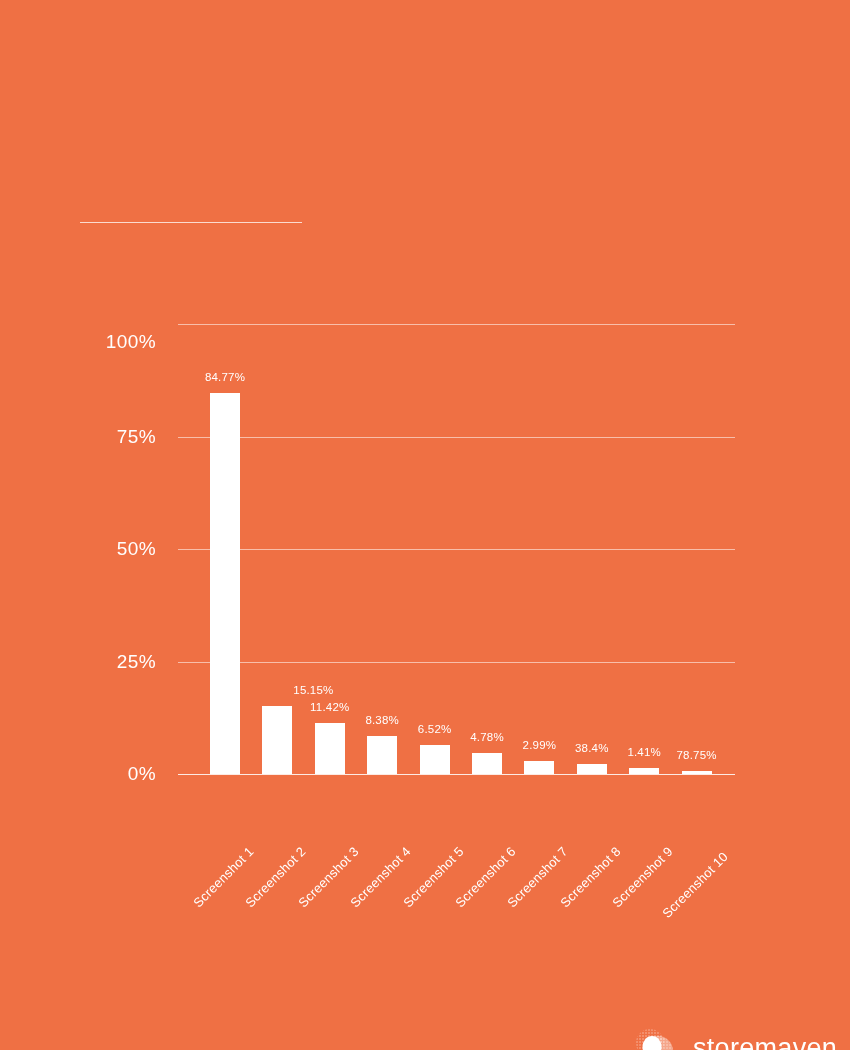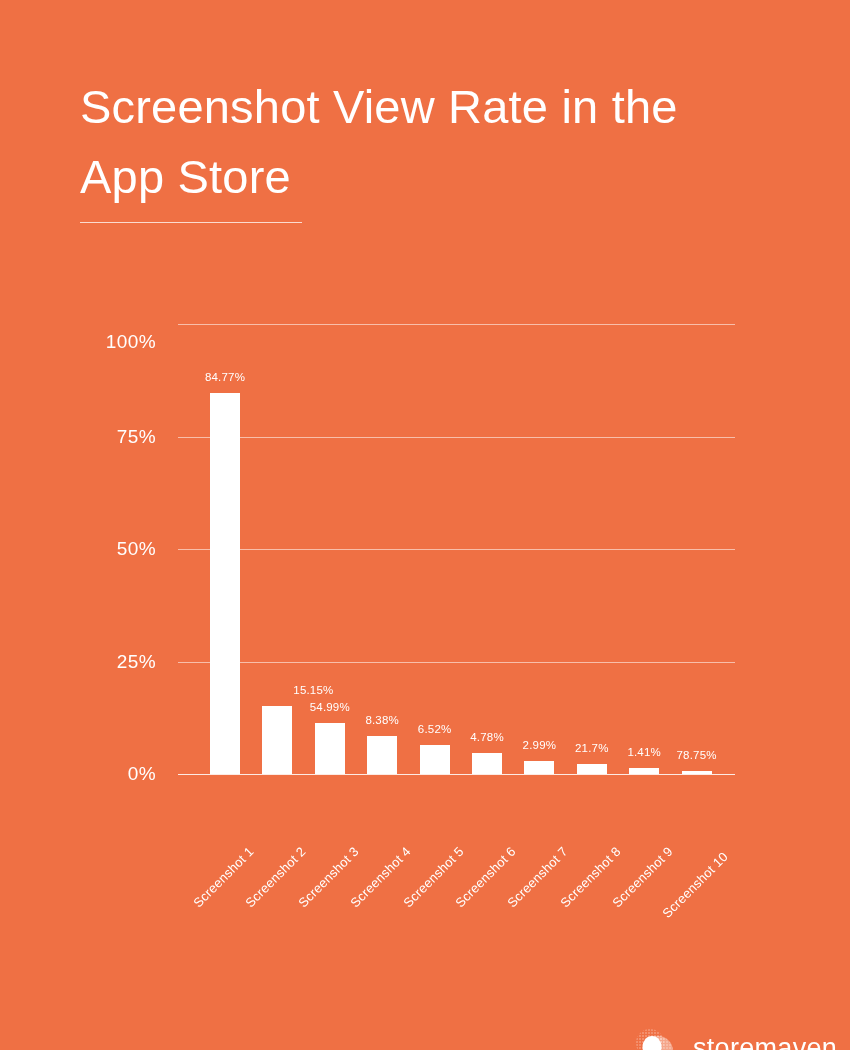--- a/index.html
+++ b/index.html
@@ -160,24 +160,20 @@
     color: #ffffff;
     letter-spacing: 0.3px;
     line-height: 1;
   }
 </style>
 </head>
 <body>
 
 <div id="poster">
 
-  <div id="title-block">
-    <div class="title-line">Screenshot View Rate in the</div>
-    <div class="title-line">App Store</div>
-  </div>
   <div id="title-rule"></div>
 
   <div id="chart">
     <div id="plot">
       <div id="gridlines">
           <div class="gridline axis-base" style="top: 450px;"></div>
           <div class="gridline" style="top: 337.5px;"></div>
           <div class="gridline" style="top: 225px;"></div>
           <div class="gridline" style="top: 112.5px;"></div>
           <div class="gridline" style="top: 0px;"></div>
@@ -195,21 +191,21 @@
             <div class="bar-label" style="bottom: 391.465px;">84.77%</div>
             <div class="xtick"><span class="xtick-inner">Screenshot 1</span></div>
           </div>
           <div class="bar-group" style="left: 84.4px; width: 30px;">
             <div class="bar" style="height: 68.175px;"></div>
             <div class="bar-label" style="bottom: 78.175px; margin-left: 36px;">15.15%</div>
             <div class="xtick"><span class="xtick-inner">Screenshot 2</span></div>
           </div>
           <div class="bar-group" style="left: 136.8px; width: 30px;">
             <div class="bar" style="height: 51.39px;"></div>
-            <div class="bar-label" style="bottom: 61.39px;">54.99%</div>
+            <div class="bar-label" style="bottom: 61.39px;">11.42%</div>
             <div class="xtick"><span class="xtick-inner">Screenshot 3</span></div>
           </div>
           <div class="bar-group" style="left: 189.2px; width: 30px;">
             <div class="bar" style="height: 37.71px;"></div>
             <div class="bar-label" style="bottom: 47.71px;">8.38%</div>
             <div class="xtick"><span class="xtick-inner">Screenshot 4</span></div>
           </div>
           <div class="bar-group" style="left: 241.6px; width: 30px;">
             <div class="bar" style="height: 29.34px;"></div>
             <div class="bar-label" style="bottom: 39.34px;">6.52%</div>
@@ -220,21 +216,21 @@
             <div class="bar-label" style="bottom: 31.51px;">4.78%</div>
             <div class="xtick"><span class="xtick-inner">Screenshot 6</span></div>
           </div>
           <div class="bar-group" style="left: 346.4px; width: 30px;">
             <div class="bar" style="height: 13.455px;"></div>
             <div class="bar-label" style="bottom: 23.455px;">2.99%</div>
             <div class="xtick"><span class="xtick-inner">Screenshot 7</span></div>
           </div>
           <div class="bar-group" style="left: 398.8px; width: 30px;">
             <div class="bar" style="height: 9.9px;"></div>
-            <div class="bar-label" style="bottom: 19.9px;">21.7%</div>
+            <div class="bar-label" style="bottom: 19.9px;">38.4%</div>
             <div class="xtick"><span class="xtick-inner">Screenshot 8</span></div>
           </div>
           <div class="bar-group" style="left: 451.2px; width: 30px;">
             <div class="bar" style="height: 6.345px;"></div>
             <div class="bar-label" style="bottom: 16.345px;">1.41%</div>
             <div class="xtick"><span class="xtick-inner">Screenshot 9</span></div>
           </div>
           <div class="bar-group" style="left: 503.6px; width: 30px;">
             <div class="bar" style="height: 3.42px;"></div>
             <div class="bar-label" style="bottom: 13.42px;">78.75%</div>

